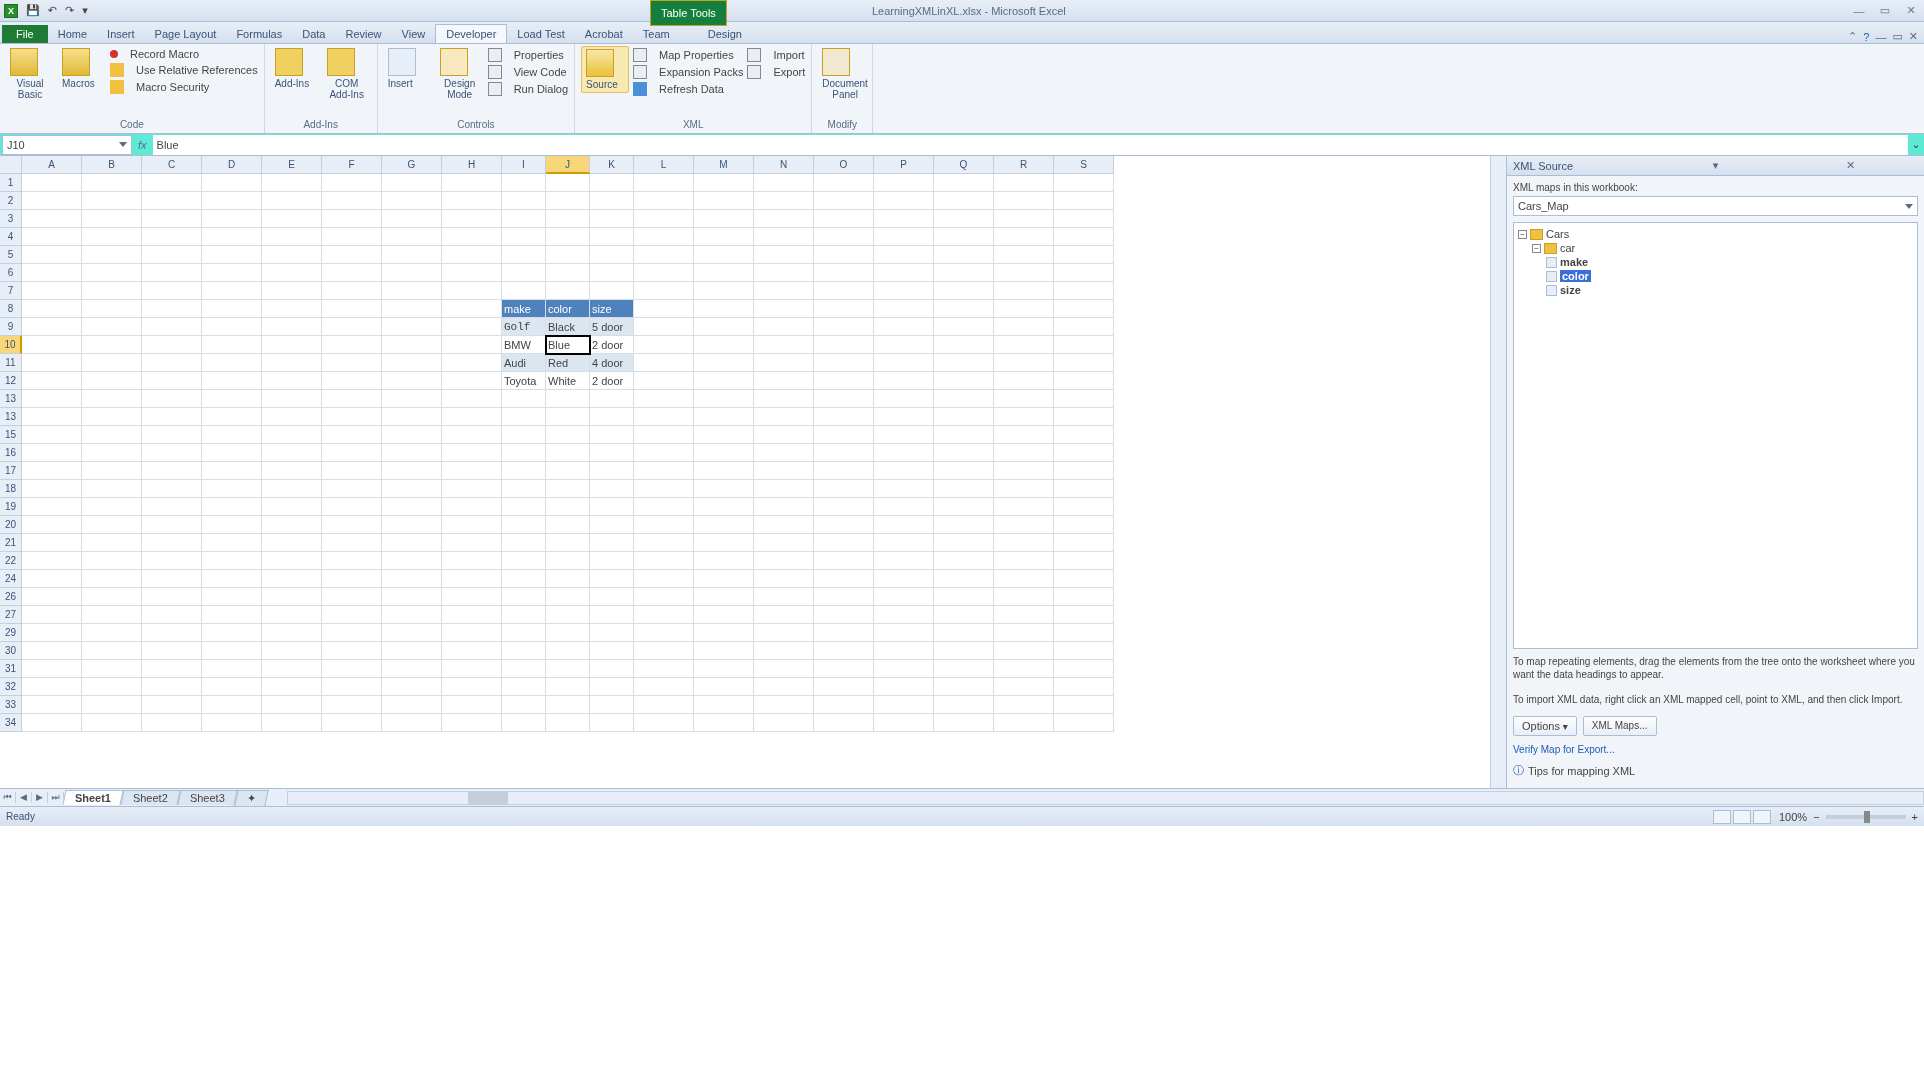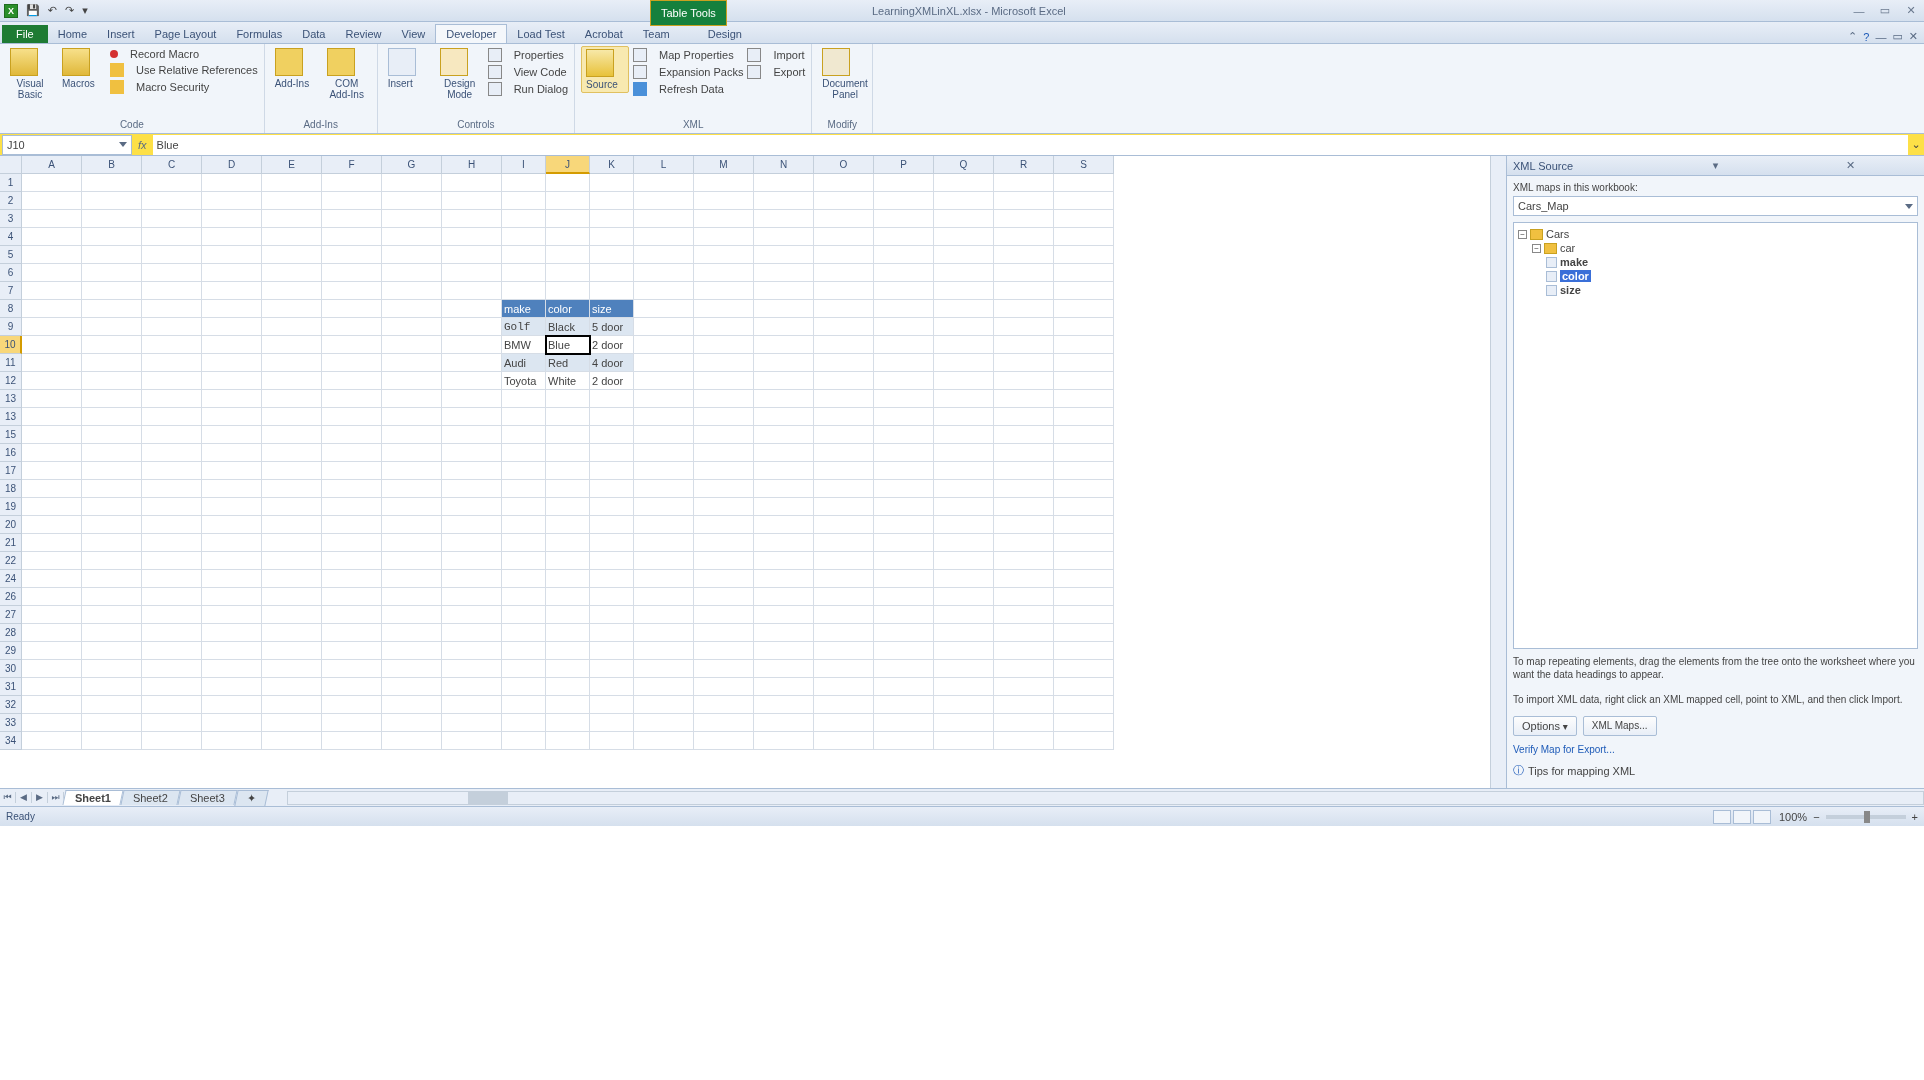--- a/index.html
+++ b/index.html
@@ -28,21 +28,21 @@
 .smitem{display:flex;align-items:center;gap:12px;font-size:10px;color:#3b5277}
 .smitem .sic{width:14px;height:14px}
 .ic-vb{background:linear-gradient(#f7e08a,#e0b83a);border:1px solid #c9a120}
 .ic-macro{background:linear-gradient(#f7e08a,#e0b83a);border:1px solid #c9a120}
 .ic-addin{background:#f0d060;border:1px solid #c9a120}
 .ic-insert{background:#e8eef7;border:1px solid #a9bdd6}
 .ic-design{background:#f7e8c0;border:1px solid #c9a120}
 .ic-source{background:linear-gradient(#f7e8a8,#e8c23a);border:1px solid #c9a120}
 .ic-doc{background:#f0e8d0;border:1px solid #c9a120}
 .source-active{background:#f8e9b0;border:1px solid #e0c060;border-radius:2px}
-.fbar{height:22px;border-bottom:1px solid #a9bdd6;display:flex;align-items:center;background:#fde047}
+.fbar{height:22px;border-bottom:1px solid #a9bdd6;display:flex;align-items:center;background:#5eead4}
 .namebox{width:130px;height:20px;border:1px solid #a9bdd6;background:#fff;display:flex;align-items:center;padding:0 4px;margin-left:2px}
 .namebox span{flex:1}
 .fx{padding:0 6px;font-style:italic;color:#5a6b84}
 .fbar input{flex:1;border:none;background:#fff;height:20px;padding:0 4px;outline:none}
 .main{display:flex;height:632px}
 .sheet{flex:1;display:flex;flex-direction:column;overflow:hidden;position:relative}
 .colhdr{display:flex;height:18px}
 .corner{width:22px;background:#e8eef7;border-right:1px solid #c4cfdb;border-bottom:1px solid #c4cfdb}
 .ch{width:60px;background:#e8eef7;border-right:1px solid #c4cfdb;border-bottom:1px solid #c4cfdb;text-align:center;font-size:10px;color:#3b5277;line-height:18px}
 .ch.sel{background:#f8d77a;border-bottom:2px solid #d49b00}
@@ -830,42 +830,20 @@
           <div class="cell"></div>
           <div class="cell"></div>
           <div class="cell"></div>
           <div class="cell"></div>
           <div class="cell"></div>
           <div class="cell"></div>
           <div class="cell"></div>
           <div class="cell"></div>
         </div>
         <div class="row">
-          <div class="rh">28</div>
-          <div class="cell"></div>
-          <div class="cell"></div>
-          <div class="cell"></div>
-          <div class="cell"></div>
-          <div class="cell"></div>
-          <div class="cell"></div>
-          <div class="cell"></div>
-          <div class="cell"></div>
-          <div class="cell" style="width: 44px;"></div>
-          <div class="cell" style="width: 44px;"></div>
-          <div class="cell" style="width: 44px;"></div>
-          <div class="cell"></div>
-          <div class="cell"></div>
-          <div class="cell"></div>
-          <div class="cell"></div>
-          <div class="cell"></div>
-          <div class="cell"></div>
-          <div class="cell"></div>
-          <div class="cell"></div>
-        </div>
-        <div class="row">
           <div class="rh">29</div>
           <div class="cell"></div>
           <div class="cell"></div>
           <div class="cell"></div>
           <div class="cell"></div>
           <div class="cell"></div>
           <div class="cell"></div>
           <div class="cell"></div>
           <div class="cell"></div>
           <div class="cell" style="width: 44px;"></div>

